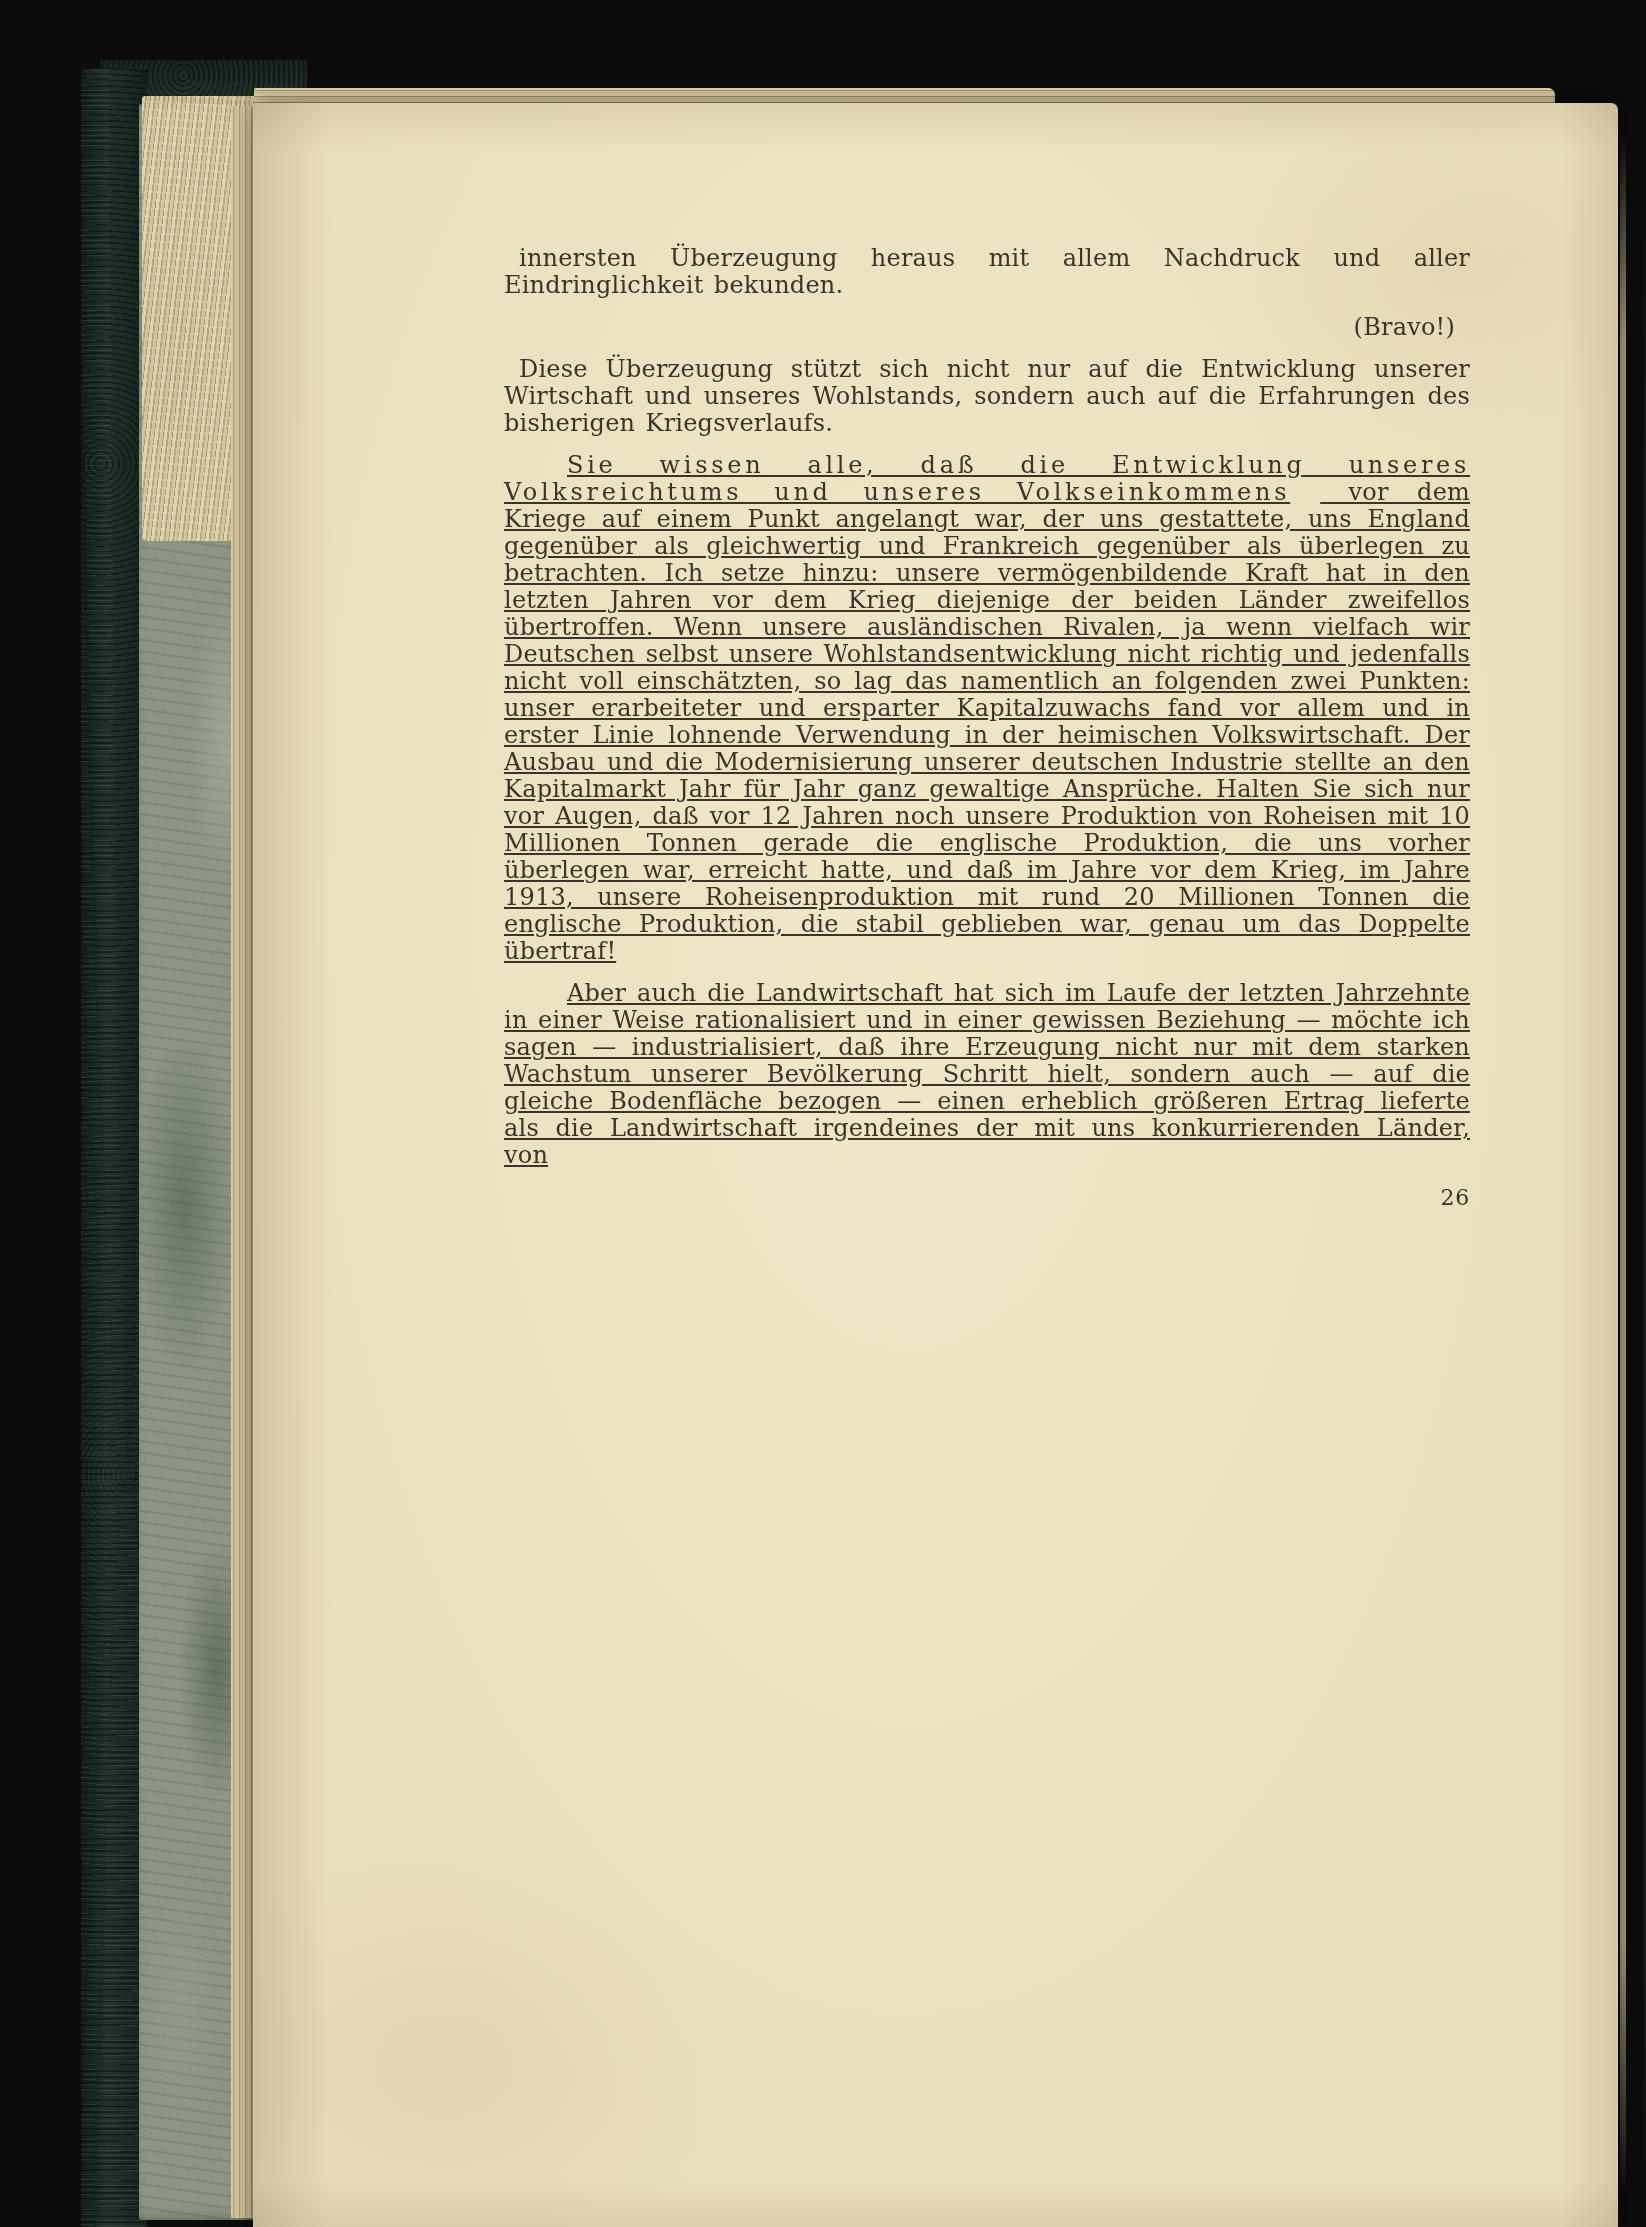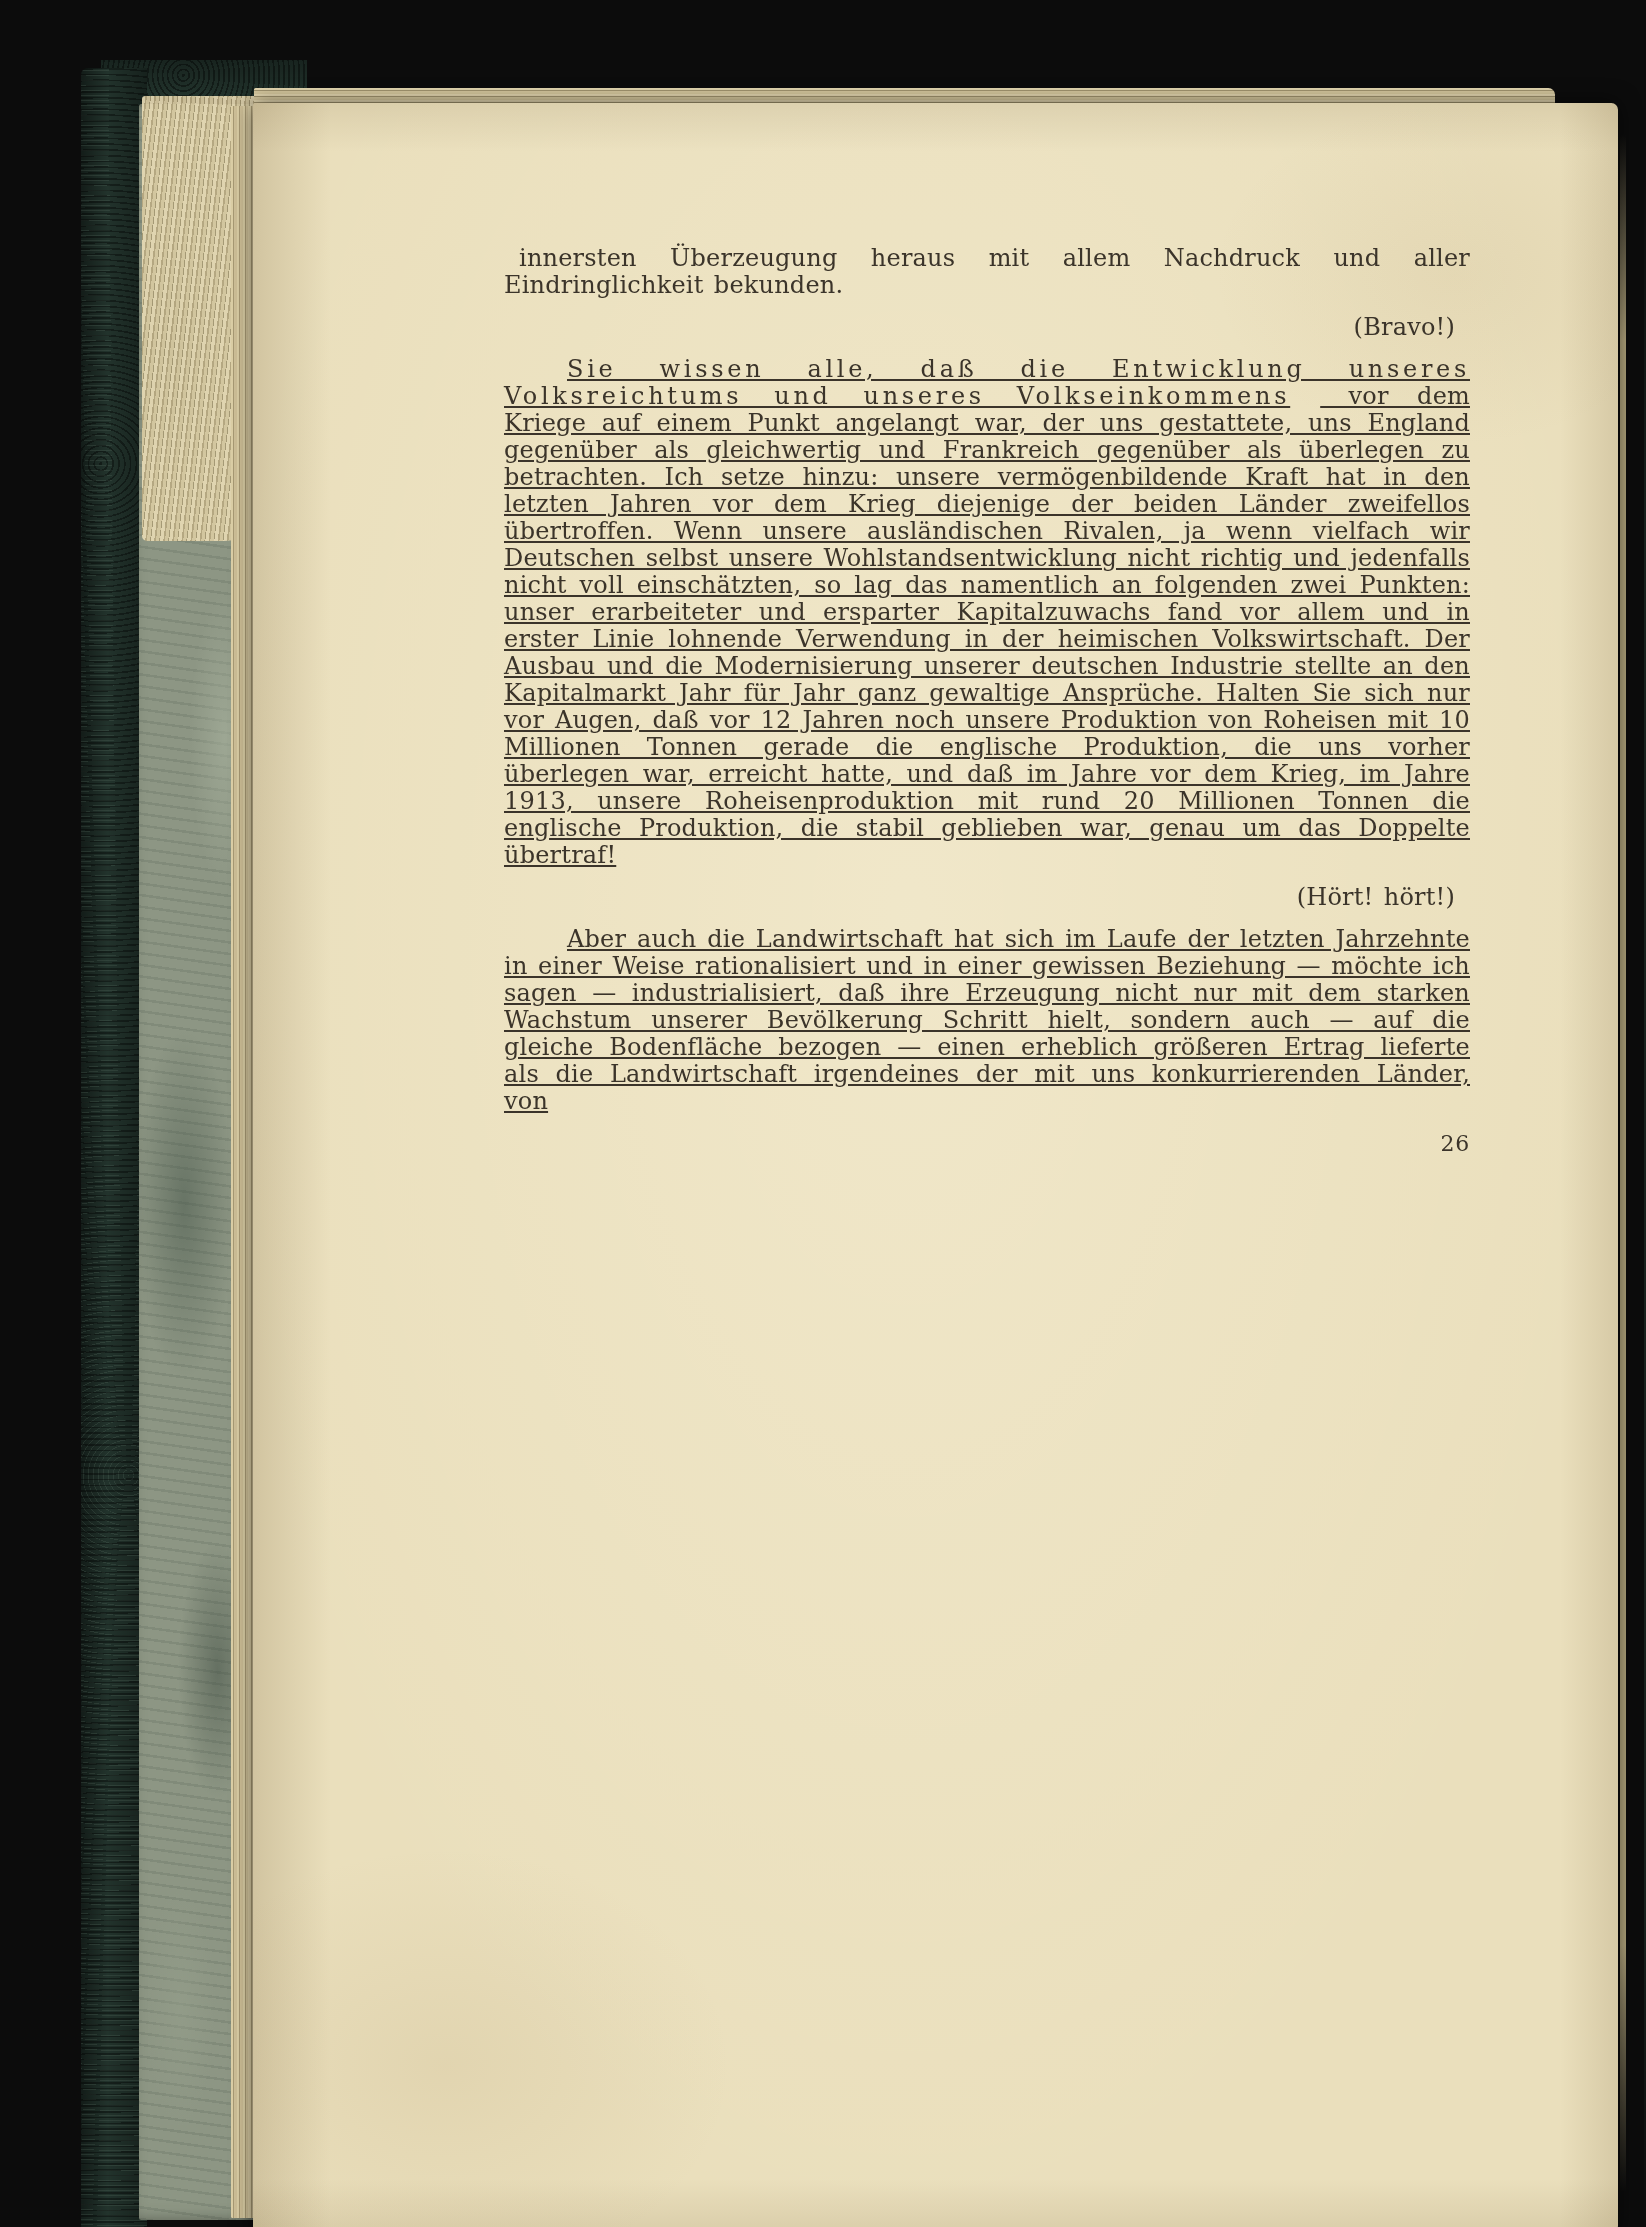--- a/index.html
+++ b/index.html
@@ -137,21 +137,21 @@
   <div class="page-edges-fan"></div>
   <div class="page-edges-left"></div>
   <div class="page-edges-top"></div>
   <div class="page-edge-right"></div>
 
   <div class="book-page">
     <div class="text-block">
 
       <p class="para justify"><span>innersten Überzeugung heraus mit allem Nachdruck und aller Eindringlichkeit bekunden.</span></p>
         <p class="para center"><span>(Bravo!)</span></p>
+        <p class="para justify"><span>Diese Überzeugung stützt sich nicht nur auf die Entwicklung unserer Wirtschaft und unseres Wohlstands, sondern auch auf die Erfahrungen des bisherigen Kriegsverlaufs.</span></p>
         <p class="para justify indent"><span class="spaced">Sie wissen alle, daß die Entwicklung unseres Volksreichtums und unseres Volkseinkommens</span><span> vor dem Kriege auf einem Punkt angelangt war, der uns gestattete, uns England gegenüber als gleichwertig und Frankreich gegenüber als überlegen zu betrachten. Ich setze hinzu: unsere vermögenbildende Kraft hat in den letzten Jahren vor dem Krieg diejenige der beiden Länder zweifellos übertroffen. Wenn unsere ausländischen Rivalen, ja wenn vielfach wir Deutschen selbst unsere Wohlstandsentwicklung nicht richtig und jedenfalls nicht voll einschätzten, so lag das namentlich an folgenden zwei Punkten: unser erarbeiteter und ersparter Kapitalzuwachs fand vor allem und in erster Linie lohnende Verwendung in der heimischen Volkswirtschaft. Der Ausbau und die Modernisierung unserer deutschen Industrie stellte an den Kapitalmarkt Jahr für Jahr ganz gewaltige Ansprüche. Halten Sie sich nur vor Augen, daß vor 12 Jahren noch unsere Produktion von Roheisen mit 10 Millionen Tonnen gerade die englische Produktion, die uns vorher überlegen war, erreicht hatte, und daß im Jahre vor dem Krieg, im Jahre 1913, unsere Roheisenproduktion mit rund 20 Millionen Tonnen die englische Produktion, die stabil geblieben war, genau um das Doppelte übertraf!</span></p>
-        <p class="para center"><span>(Hört! hört!)</span></p>
         <p class="para justify indent"><span>Aber auch die Landwirtschaft hat sich im Laufe der letzten Jahrzehnte in einer Weise rationalisiert und in einer gewissen Beziehung — möchte ich sagen — industrialisiert, daß ihre Erzeugung nicht nur mit dem starken Wachstum unserer Bevölkerung Schritt hielt, sondern auch — auf die gleiche Bodenfläche bezogen — einen erheblich größeren Ertrag lieferte als die Landwirtschaft irgendeines der mit uns konkurrierenden Länder, von</span></p>
         <div class="page-number">26</div>
     </div>
   </div>
 
 </div>
 
 
 </body></html>

